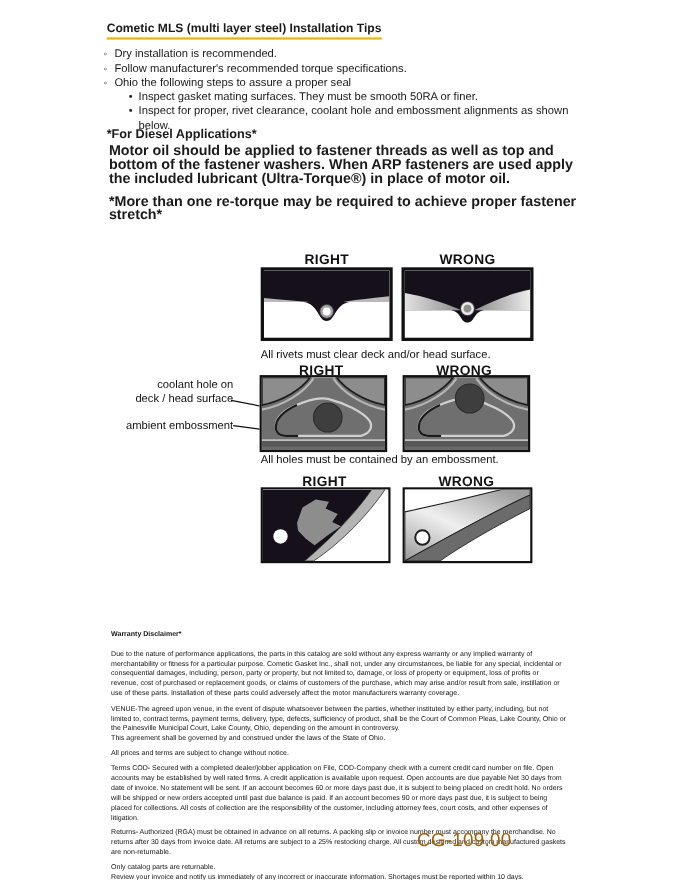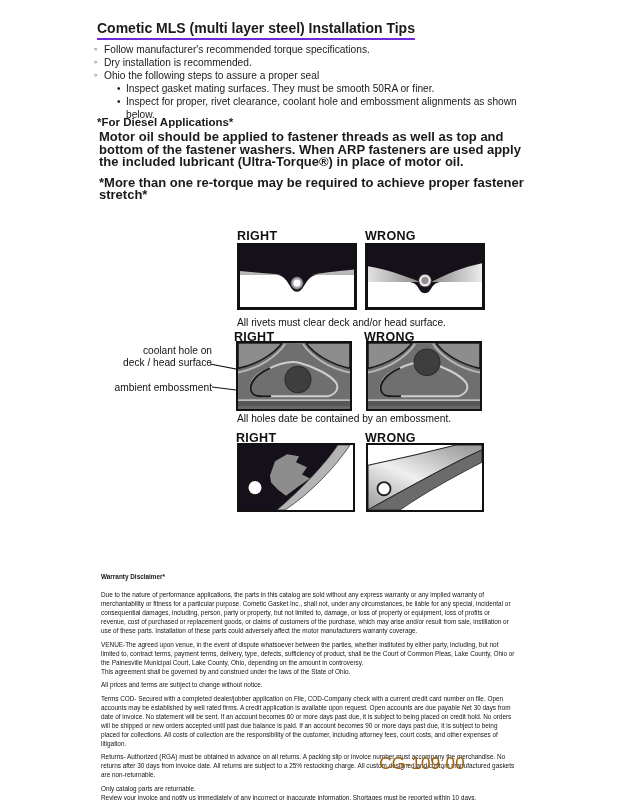--- a/index.html
+++ b/index.html
@@ -1,33 +1,33 @@
 <!DOCTYPE html>
 <html><head>
 <meta charset="utf-8">
 <style>
   html,body{margin:0;padding:0;background:#fff;}
   .page{position:relative;width:618px;height:800px;background:#ffffff;overflow:hidden;
         font-family:"Liberation Sans","DejaVu Sans",sans-serif;color:#1a1a1a;}
 
-  .title{position:absolute;left:97px;top:20px;font-size:14px;font-weight:bold;
-         border-bottom:2px solid #6d28d9;padding-bottom:2px;white-space:nowrap;}
+  .title{position:absolute;left:97px;top:20px;font-size:11px;font-weight:bold;
+         border-bottom:2px solid #eab308;padding-bottom:2px;white-space:nowrap;}
 
   .bullets{position:absolute;left:95px;top:43px;font-size:10.2px;line-height:13px;width:450px;}
   .bullet-row{position:relative;padding-left:9px;}
   .bullet-row::before{content:"\25E6";position:absolute;left:-1px;top:0;font-size:9px;}
   .sub-row{position:relative;margin-left:22px;padding-left:9px;}
   .sub-row::before{content:"\2022";position:absolute;left:0;top:0;font-size:10px;}
 
   .diesel-heading{position:absolute;left:97px;top:116px;font-size:11.5px;font-weight:bold;}
   .diesel-body{position:absolute;left:99px;top:131px;width:444px;font-size:13px;line-height:12.6px;font-weight:bold;}
   .diesel-body .para{margin:0 0 6px 0;}
   .diesel-body .note{margin-top:8px;}
 
-  .dg-label{position:absolute;width:120px;font-size:12.5px;font-weight:bold;
+  .dg-label{position:absolute;width:120px;text-align:center;font-size:12.5px;font-weight:bold;
             letter-spacing:0.3px;color:#111;}
   .panel{position:absolute;background:#fff;border:3px solid #111;box-sizing:border-box;}
   .panel.thin{border-width:2px;}
   .panel svg{display:block;width:100%;height:100%;}
   .caption{position:absolute;font-size:10.2px;line-height:12px;color:#111;}
 
   .d2-label{position:absolute;text-align:right;font-size:10.2px;line-height:11.5px;color:#111;}
   .leader-lines{position:absolute;left:208px;top:358px;width:92px;height:40px;}
 
   .legal{position:absolute;left:101px;top:572px;width:414px;font-size:6.4px;line-height:9px;color:#141414;}
@@ -38,22 +38,22 @@
   .footer-code{position:absolute;right:153px;top:754px;font-size:17px;letter-spacing:0.3px;color:#a16207;}
 </style>
 </head>
 <body>
 
 <div class="page">
 
   <div class="title">Cometic MLS (multi layer steel) Installation Tips</div>
 
   <div class="bullets">
+    <div class="bullet-row"><span>Dry installation is recommended.</span></div>
     <div class="bullet-row"><span>Follow manufacturer's recommended torque specifications.</span></div>
-    <div class="bullet-row"><span>Dry installation is recommended.</span></div>
     <div class="bullet-row"><span>Ohio the following steps to assure a proper seal</span></div>
     <div class="sub-row"><span>Inspect gasket mating surfaces.  They must be smooth 50RA or finer.</span></div>
     <div class="sub-row"><span>Inspect for proper, rivet clearance, coolant hole and embossment alignments as shown below.</span></div>
   </div>
 
   <div class="diesel-heading">*For Diesel Applications*</div>
   <div class="diesel-body">
     <div class="para">Motor oil should be applied to fastener threads as well as top and bottom of the fastener washers. When ARP fasteners are used apply the included lubricant (Ultra-Torque®) in place of motor oil.</div>
     <div class="note">*More than one re-torque may be required to achieve proper fastener stretch*</div>
   </div>
@@ -135,21 +135,21 @@
       <path d="M0,0 H44 C36,11 19,21 0,25 Z" fill="#8d8d8d" stroke="#1c1c1c" stroke-width="1.6"></path>
       <path d="M47,1 C39,13 21,25 0,29" fill="none" stroke="#b5b5b5" stroke-width="2"></path>
       <path d="M112,0 H68 C76,11 93,21 112,25 Z" fill="#8d8d8d" stroke="#1c1c1c" stroke-width="1.6"></path>
       <path d="M65,1 C73,13 91,25 112,29" fill="none" stroke="#b5b5b5" stroke-width="2"></path>
       <path d="M13,47 C11,38 17,31.5 29,26 C42,20 53,17.5 61,19.5 C75,23 92,31 98,39 C101,44 99,50 90,52.5 L25,52.5 C17,52.5 14.5,51 13,47 Z" fill="none" stroke="#cfcfcf" stroke-width="2"></path>
       <path d="M32,24.8 C20,30 11,38 13,47 C14.5,51 17,52.5 25,52.5 L33,52.5" fill="none" stroke="#1a1a1a" stroke-width="2"></path>
       <circle cx="59" cy="19" r="13" fill="#3e3e3e" stroke="#2c2c2c" stroke-width="1"></circle>
     </svg>
   </div>
 
-  <div class="caption" style="left:237px;top:413px;">All holes date be contained by an embossment.</div>
+  <div class="caption" style="left:237px;top:413px;">All holes must be contained by an embossment.</div>
 
   <div class="dg-label" style="left:236px;top:431px;width:118px;">RIGHT</div>
   <div class="dg-label" style="left:365px;top:431px;width:118px;">WRONG</div>
 
   <div class="panel thin" style="left:237px;top:443px;width:118px;height:69px;">
     <svg viewBox="0 0 114 64" preserveAspectRatio="none">
       <rect width="114" height="64" fill="#ffffff"></rect>
       <path d="M0,0 H99 C86,19 62,44 38,64 H0 Z" fill="#151019"></path>
       <path d="M99,0 H111 C97,21 71,48 46,64 H38 C62,44 86,19 99,0 Z" fill="#b4b4b4" stroke="#2a2a2a" stroke-width="0.7"></path>
       <path d="M31,30 L36,16 L48,9 L60,11 L57,17 L68,22 L63,29 L71,33 L59,41 L47,50 L39,44 L32,37 Z" fill="#8d8d8d"></path>

